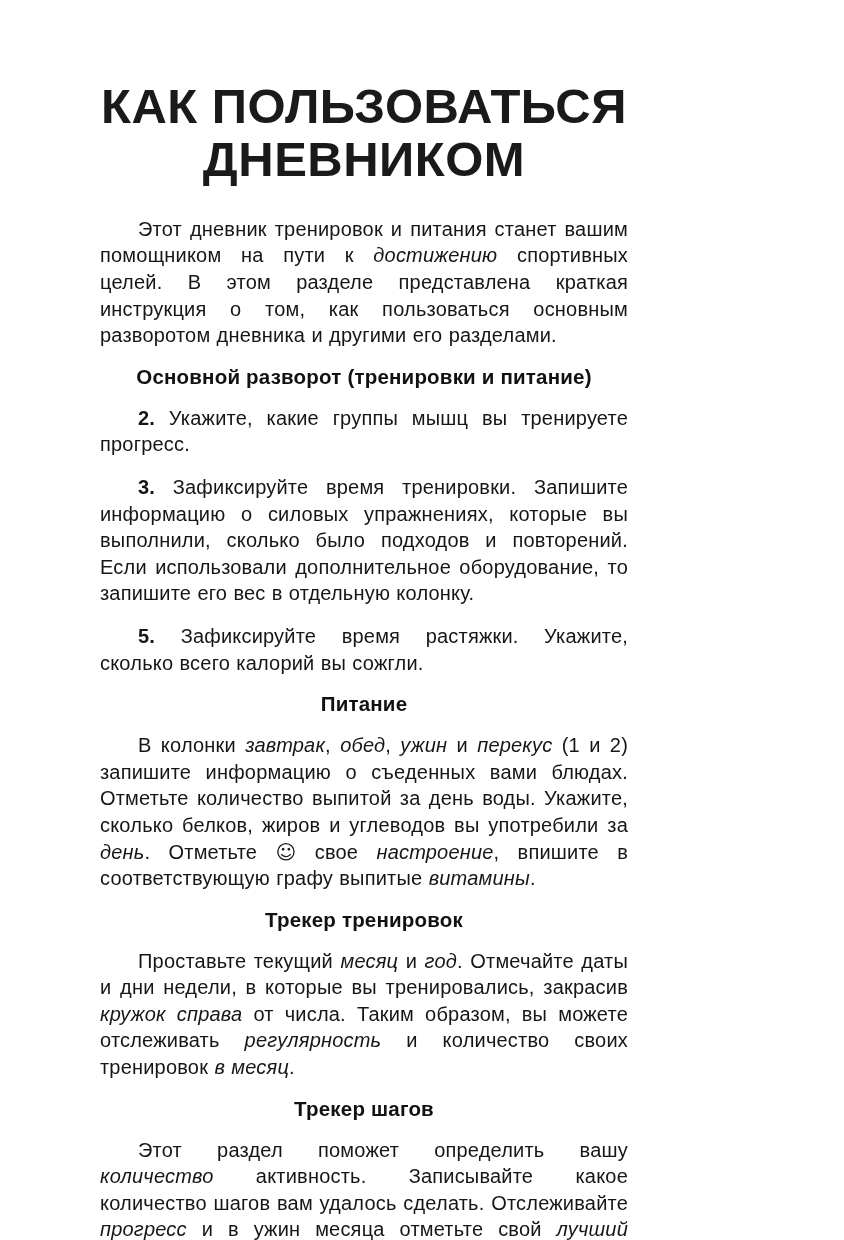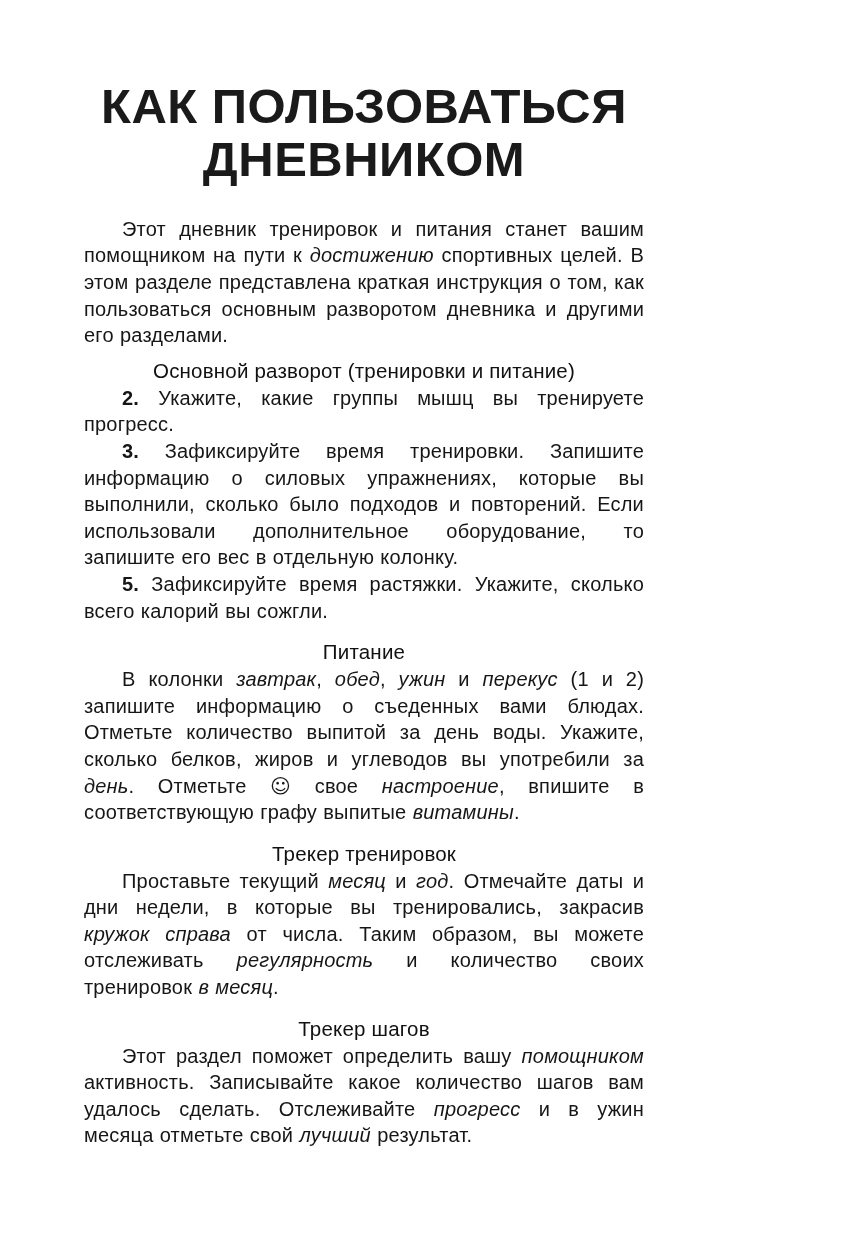--- a/index.html
+++ b/index.html
@@ -16,32 +16,32 @@
   h1.title {
     margin: 22px 0 30px 0;
     text-align: center;
     font-size: 49px;
     font-weight: 700;
     line-height: 1.08;
     letter-spacing: 0.5px;
     color: #1a1a1a;
   }
   p.body {
-    margin: 0;
+    margin: 16px;
     font-size: 20px;
     line-height: 1.33;
     text-align: justify;
     letter-spacing: 0.2px;
     word-spacing: 0.5px;
   }
   p.indent { text-indent: 38px; }
   h2.heading {
     margin: 16px 0 2px 0;
     font-size: 20.5px;
-    font-weight: 400;
+    font-weight: 700;
     text-align: center;
     letter-spacing: 0.2px;
     color: #111111;
   }
   h2.heading.first { margin-top: 10px; }
   .b { font-weight: 700; }
   .i { font-style: italic; }
   .smiley { font-family: "DejaVu Sans", sans-serif; font-style: normal; }
 </style>
 </head>
@@ -58,15 +58,15 @@
   <p class="body indent"><span class="b">3.</span><span> Зафиксируйте время тренировки. Запишите информацию о силовых упражнениях, которые вы выполнили, сколько было подходов и повторений. Если использовали дополнительное оборудование, то запишите его вес в отдельную колонку.</span></p>
   <p class="body indent"><span class="b">5.</span><span> Зафиксируйте время растяжки. Укажите, сколько всего калорий вы сожгли.</span></p>
 
   <h2 class="heading">Питание</h2>
   <p class="body indent"><span>В колонки </span><span class="i">завтрак</span><span>, </span><span class="i">обед</span><span>, </span><span class="i">ужин</span><span> и </span><span class="i">перекус</span><span> (1 и 2) запишите информацию о съеденных вами блюдах. Отметьте количество выпитой за день воды. Укажите, сколько белков, жиров и углеводов вы употребили за </span><span class="i">день</span><span>. Отметьте </span><span class="smiley">☺</span><span> свое </span><span class="i">настроение</span><span>, впишите в соответствующую графу выпитые </span><span class="i">витамины</span><span>.</span></p>
 
   <h2 class="heading">Трекер тренировок</h2>
   <p class="body indent"><span>Проставьте текущий </span><span class="i">месяц</span><span> и </span><span class="i">год</span><span>. Отмечайте даты и дни недели, в которые вы тренировались, закрасив </span><span class="i">кружок справа</span><span> от числа. Таким образом, вы можете отслеживать </span><span class="i">регулярность</span><span> и количество своих тренировок </span><span class="i">в месяц</span><span>.</span></p>
 
   <h2 class="heading">Трекер шагов</h2>
-  <p class="body indent"><span>Этот раздел поможет определить вашу </span><span class="i">помощником</span><span> активность. Записывайте какое количество шагов вам удалось сделать. Отслеживайте </span><span class="i">прогресс</span><span> и в ужин месяца отметьте свой </span><span class="i">лучший</span><span> результат.</span></p>
+  <p class="body indent"><span>Этот раздел поможет определить вашу </span><span class="i">количество</span><span> активность. Записывайте какое количество шагов вам удалось сделать. Отслеживайте </span><span class="i">прогресс</span><span> и в ужин месяца отметьте свой </span><span class="i">лучший</span><span> результат.</span></p>
 
 </div>
 
 </body></html>

